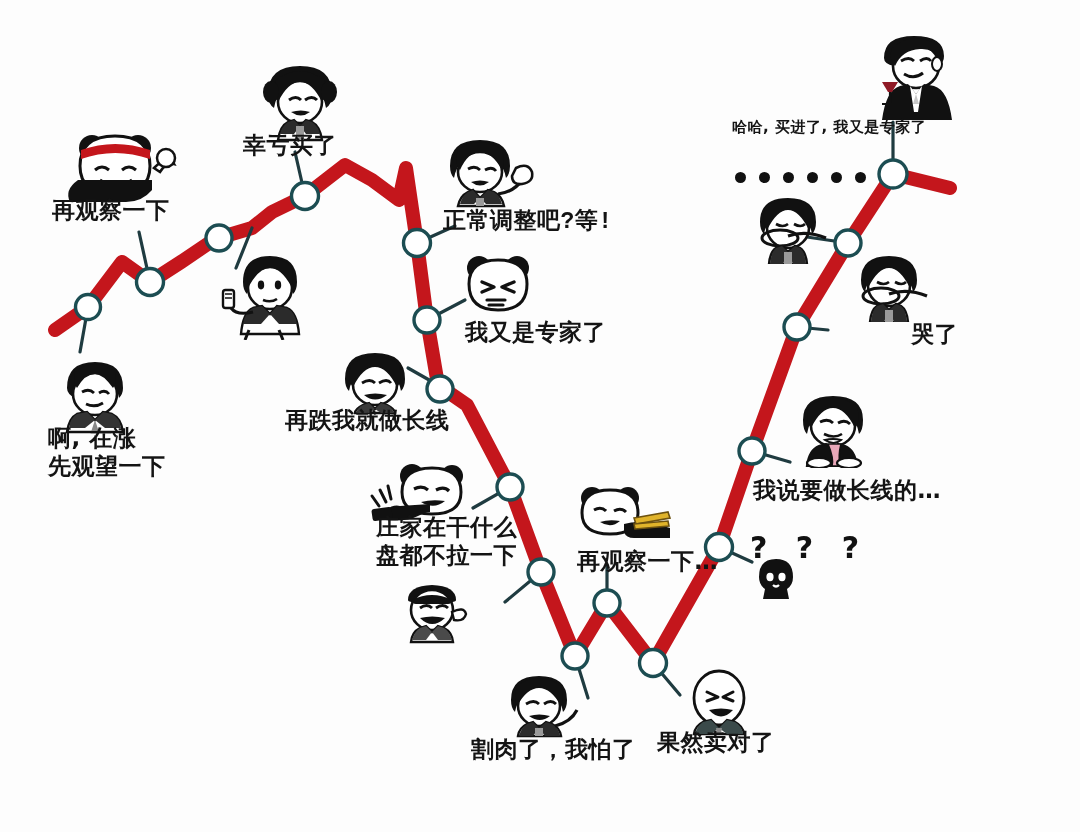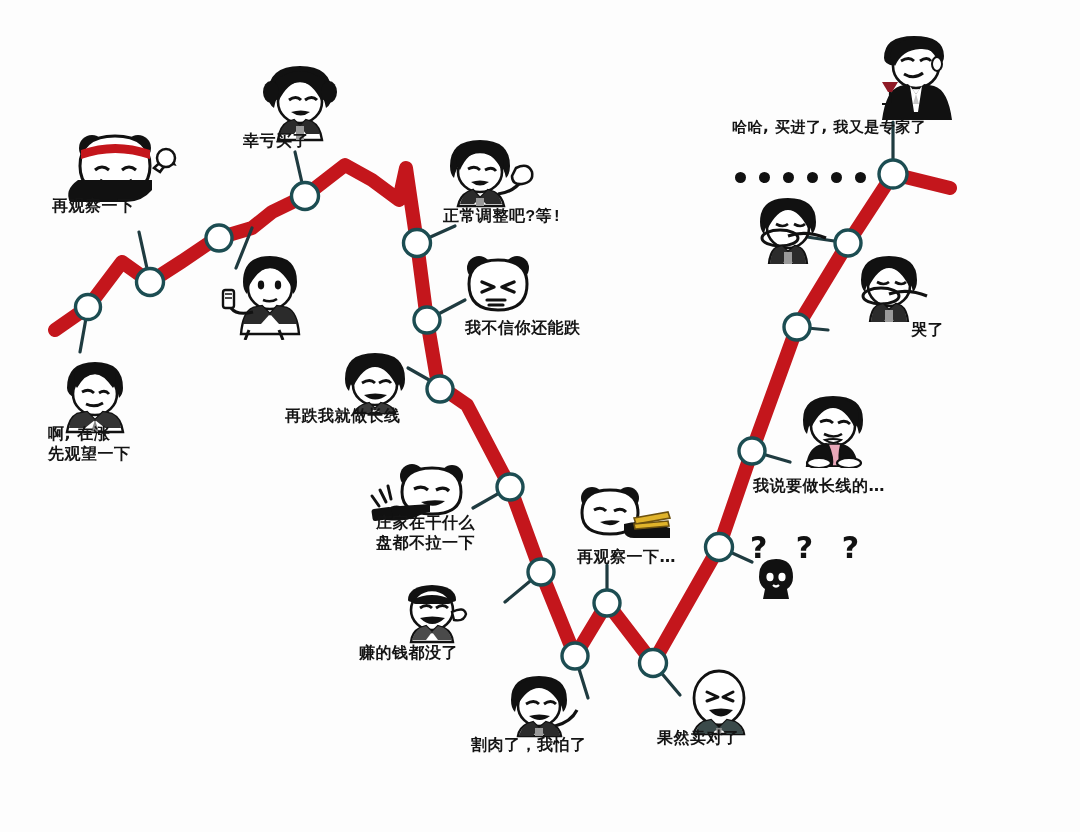--- a/index.html
+++ b/index.html
@@ -26,21 +26,21 @@
   }
   .anno {
     position: absolute;
     font-family: "DejaVu Sans", "Liberation Sans", sans-serif;
     font-weight: 700;
     color: #141414;
     line-height: 1.22;
     white-space: pre;
     letter-spacing: 0.5px;
   }
-  .anno-lg { font-size: 16px; }
+  .anno-lg { font-size: 23px; }
   .anno-md { font-size: 15px; }
   .face {
     position: absolute;
   }
   .face svg { display: block; }
   .ellipsis-dots {
     position: absolute;
     display: flex;
     gap: 13px;
     align-items: center;
@@ -201,21 +201,21 @@
   <div class="face" style="left:463px; top:254px;">
     <svg width="70" height="62" viewBox="0 0 70 62">
       <ellipse cx="16" cy="14" rx="12" ry="12" fill="#111"></ellipse>
       <ellipse cx="54" cy="14" rx="12" ry="12" fill="#111"></ellipse>
       <path d="M6 30 Q6 6 35 6 Q64 6 64 30 Q64 56 35 56 Q6 56 6 30Z" fill="#fff" stroke="#111" stroke-width="3"></path>
       <path d="M19 28 l12 5 l-12 5" stroke="#111" stroke-width="3.4" fill="none" stroke-linecap="round" stroke-linejoin="round"></path>
       <path d="M51 28 l-12 5 l12 5" stroke="#111" stroke-width="3.4" fill="none" stroke-linecap="round" stroke-linejoin="round"></path>
       <path d="M24 46 h18 M26 51 h14" stroke="#111" stroke-width="3.2" stroke-linecap="round"></path>
     </svg>
   </div>
-  <div class="anno anno-lg" style="left:465px; top:318px;">我不信你还能跌</div>
+  <div class="anno anno-lg" style="left:465px; top:318px;">我又是专家了</div>
 
   <div class="face" style="left:337px; top:349px;">
     <svg width="76" height="66" viewBox="0 0 76 66">
       <path d="M8 30 Q8 4 38 4 Q68 4 68 30 Q68 38 64 42 Q60 20 38 20 Q16 20 12 42 Q8 38 8 30Z" fill="#111"></path>
       <ellipse cx="38" cy="36" rx="22" ry="20" fill="#fff" stroke="#111" stroke-width="2.6"></ellipse>
       <path d="M14 16 Q38 -2 62 16 Q66 32 60 38 Q50 18 38 18 Q26 18 16 38 Q10 32 14 16Z" fill="#111"></path>
       <path d="M25 34 q8 -5 13 0" stroke="#111" stroke-width="2.8" fill="none"></path>
       <path d="M42 34 q8 -5 12 0" stroke="#111" stroke-width="2.8" fill="none"></path>
       <path d="M27 46 q11 9 23 0 q-12 -3 -23 0Z" fill="#111"></path>
       <path d="M26 56 Q18 60 18 64 L58 64 Q58 60 50 56 L44 54 L38 60 L32 54Z" fill="#fff" stroke="#111" stroke-width="2.4"></path>
@@ -248,21 +248,20 @@
       <path d="M14 22 Q34 12 54 22 Q54 26 50 26 L18 26 Q14 26 14 22Z" fill="#111"></path>
       <path d="M22 30 q7 -5 12 0" stroke="#111" stroke-width="2.8" fill="none"></path>
       <path d="M38 30 q7 -5 12 0" stroke="#111" stroke-width="2.8" fill="none"></path>
       <path d="M22 40 q12 12 25 0 q-13 -3 -25 0Z" fill="#111"></path>
       <path d="M22 50 Q14 54 13 64 L55 64 Q54 54 46 50 L40 48 L34 54 L28 48Z" fill="#fff" stroke="#111" stroke-width="2.4"></path>
       <path d="M22 50 L28 48 L34 54 L28 62 L14 62 Q16 54 22 50Z" fill="#4a4a4a"></path>
       <path d="M46 50 L40 48 L34 54 L40 62 L54 62 Q52 54 46 50Z" fill="#4a4a4a"></path>
       <path d="M54 34 q12 -6 14 2 q-2 8 -12 6Z" fill="#fff" stroke="#111" stroke-width="2.4"></path>
     </svg>
   </div>
-  <div class="anno anno-lg" style="left:359px; top:643px;">赚的钱都没了</div>
 
   <div class="face" style="left:503px; top:672px;">
     <svg width="88" height="66" viewBox="0 0 88 66">
       <path d="M8 28 Q8 4 36 4 Q64 4 64 28 Q64 36 60 40 Q56 18 36 18 Q16 18 12 40 Q8 36 8 28Z" fill="#111"></path>
       <ellipse cx="36" cy="34" rx="21" ry="20" fill="#fff" stroke="#111" stroke-width="2.6"></ellipse>
       <path d="M14 14 Q36 -2 58 14 Q62 28 58 34 Q48 16 36 16 Q24 16 14 34 Q10 28 14 14Z" fill="#111"></path>
       <path d="M23 32 q8 -5 13 0" stroke="#111" stroke-width="2.8" fill="none"></path>
       <path d="M41 32 q7 -5 12 0" stroke="#111" stroke-width="2.8" fill="none"></path>
       <path d="M26 44 q11 8 21 0 q-11 -3 -21 0Z" fill="#111"></path>
       <path d="M24 52 Q16 56 15 64 L58 64 Q57 56 49 52 L43 50 L36 56 L30 50Z" fill="#fff" stroke="#111" stroke-width="2.4"></path>

